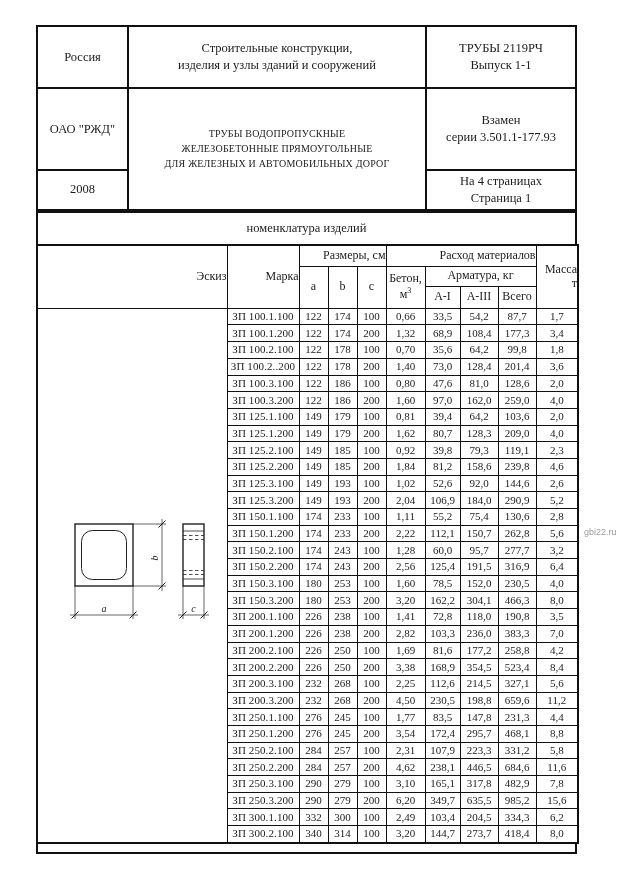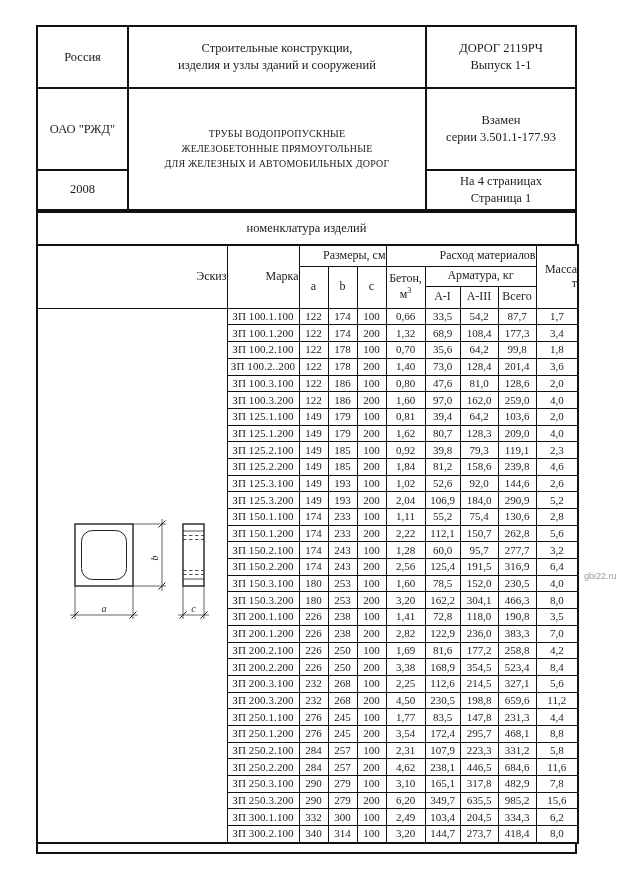--- a/index.html
+++ b/index.html
@@ -41,21 +41,21 @@
   table.main tbody td{height:15.7px;font-size:11px;line-height:1;}
   td.mark-cell{font-size:10.5px;letter-spacing:.1px;}
   td.sketch-cell{vertical-align:top;padding-top:118px;text-align:center;background:#fff;}
   sup{font-size:8px;}
 
   
   .footer-strip{height:8px;border:2px solid #111;margin-top:-2px;}
 
   
   .watermark{
-    position:absolute;left:584px;top:571px;
+    position:absolute;left:584px;top:527px;
     font-family:"Liberation Sans", sans-serif;font-size:9px;color:#9b9b9b;
     white-space:nowrap;
     text-align:center;
   }
 
   
   .sketch-svg line, .sketch-svg rect{stroke:#222;fill:none;}
   .sketch-svg text{fill:#222;font-family:"Liberation Serif", serif;font-size:10px;font-style:italic;}
 </style>
 </head>
@@ -66,21 +66,21 @@
 
     <table class="hdr">
       <tbody>
           <tr class="r1">
         <td class="col-left t12">Россия</td>
         <td class="t12">
           <div>Строительные конструкции,</div>
           <div>изделия и узлы зданий и сооружений</div>
         </td>
         <td class="col-right t12">
-          <div>ДОРОГ 2119РЧ</div>
+          <div>ТРУБЫ 2119РЧ</div>
           <div>Выпуск 1-1</div>
         </td>
       </tr>
       <tr class="r2">
         <td class="t12">ОАО "РЖД"</td>
         <td rowspan="2" class="product">
           <div>ТРУБЫ ВОДОПРОПУСКНЫЕ</div>
           <div>ЖЕЛЕЗОБЕТОННЫЕ ПРЯМОУГОЛЬНЫЕ</div>
           <div>ДЛЯ ЖЕЛЕЗНЫХ И АВТОМОБИЛЬНЫХ ДОРОГ</div>
         </td>
@@ -389,21 +389,21 @@
             <td>118,0</td>
             <td>190,8</td>
             <td>3,5</td>
           </tr>
           <tr>
             <td class="mark-cell">ЗП 200.1.200</td>
             <td>226</td>
             <td>238</td>
             <td>200</td>
             <td>2,82</td>
-            <td>122,9</td>
+            <td>103,3</td>
             <td>236,0</td>
             <td>383,3</td>
             <td>7,0</td>
           </tr>
           <tr>
             <td class="mark-cell">ЗП 200.2.100</td>
             <td>226</td>
             <td>250</td>
             <td>100</td>
             <td>1,69</td>

